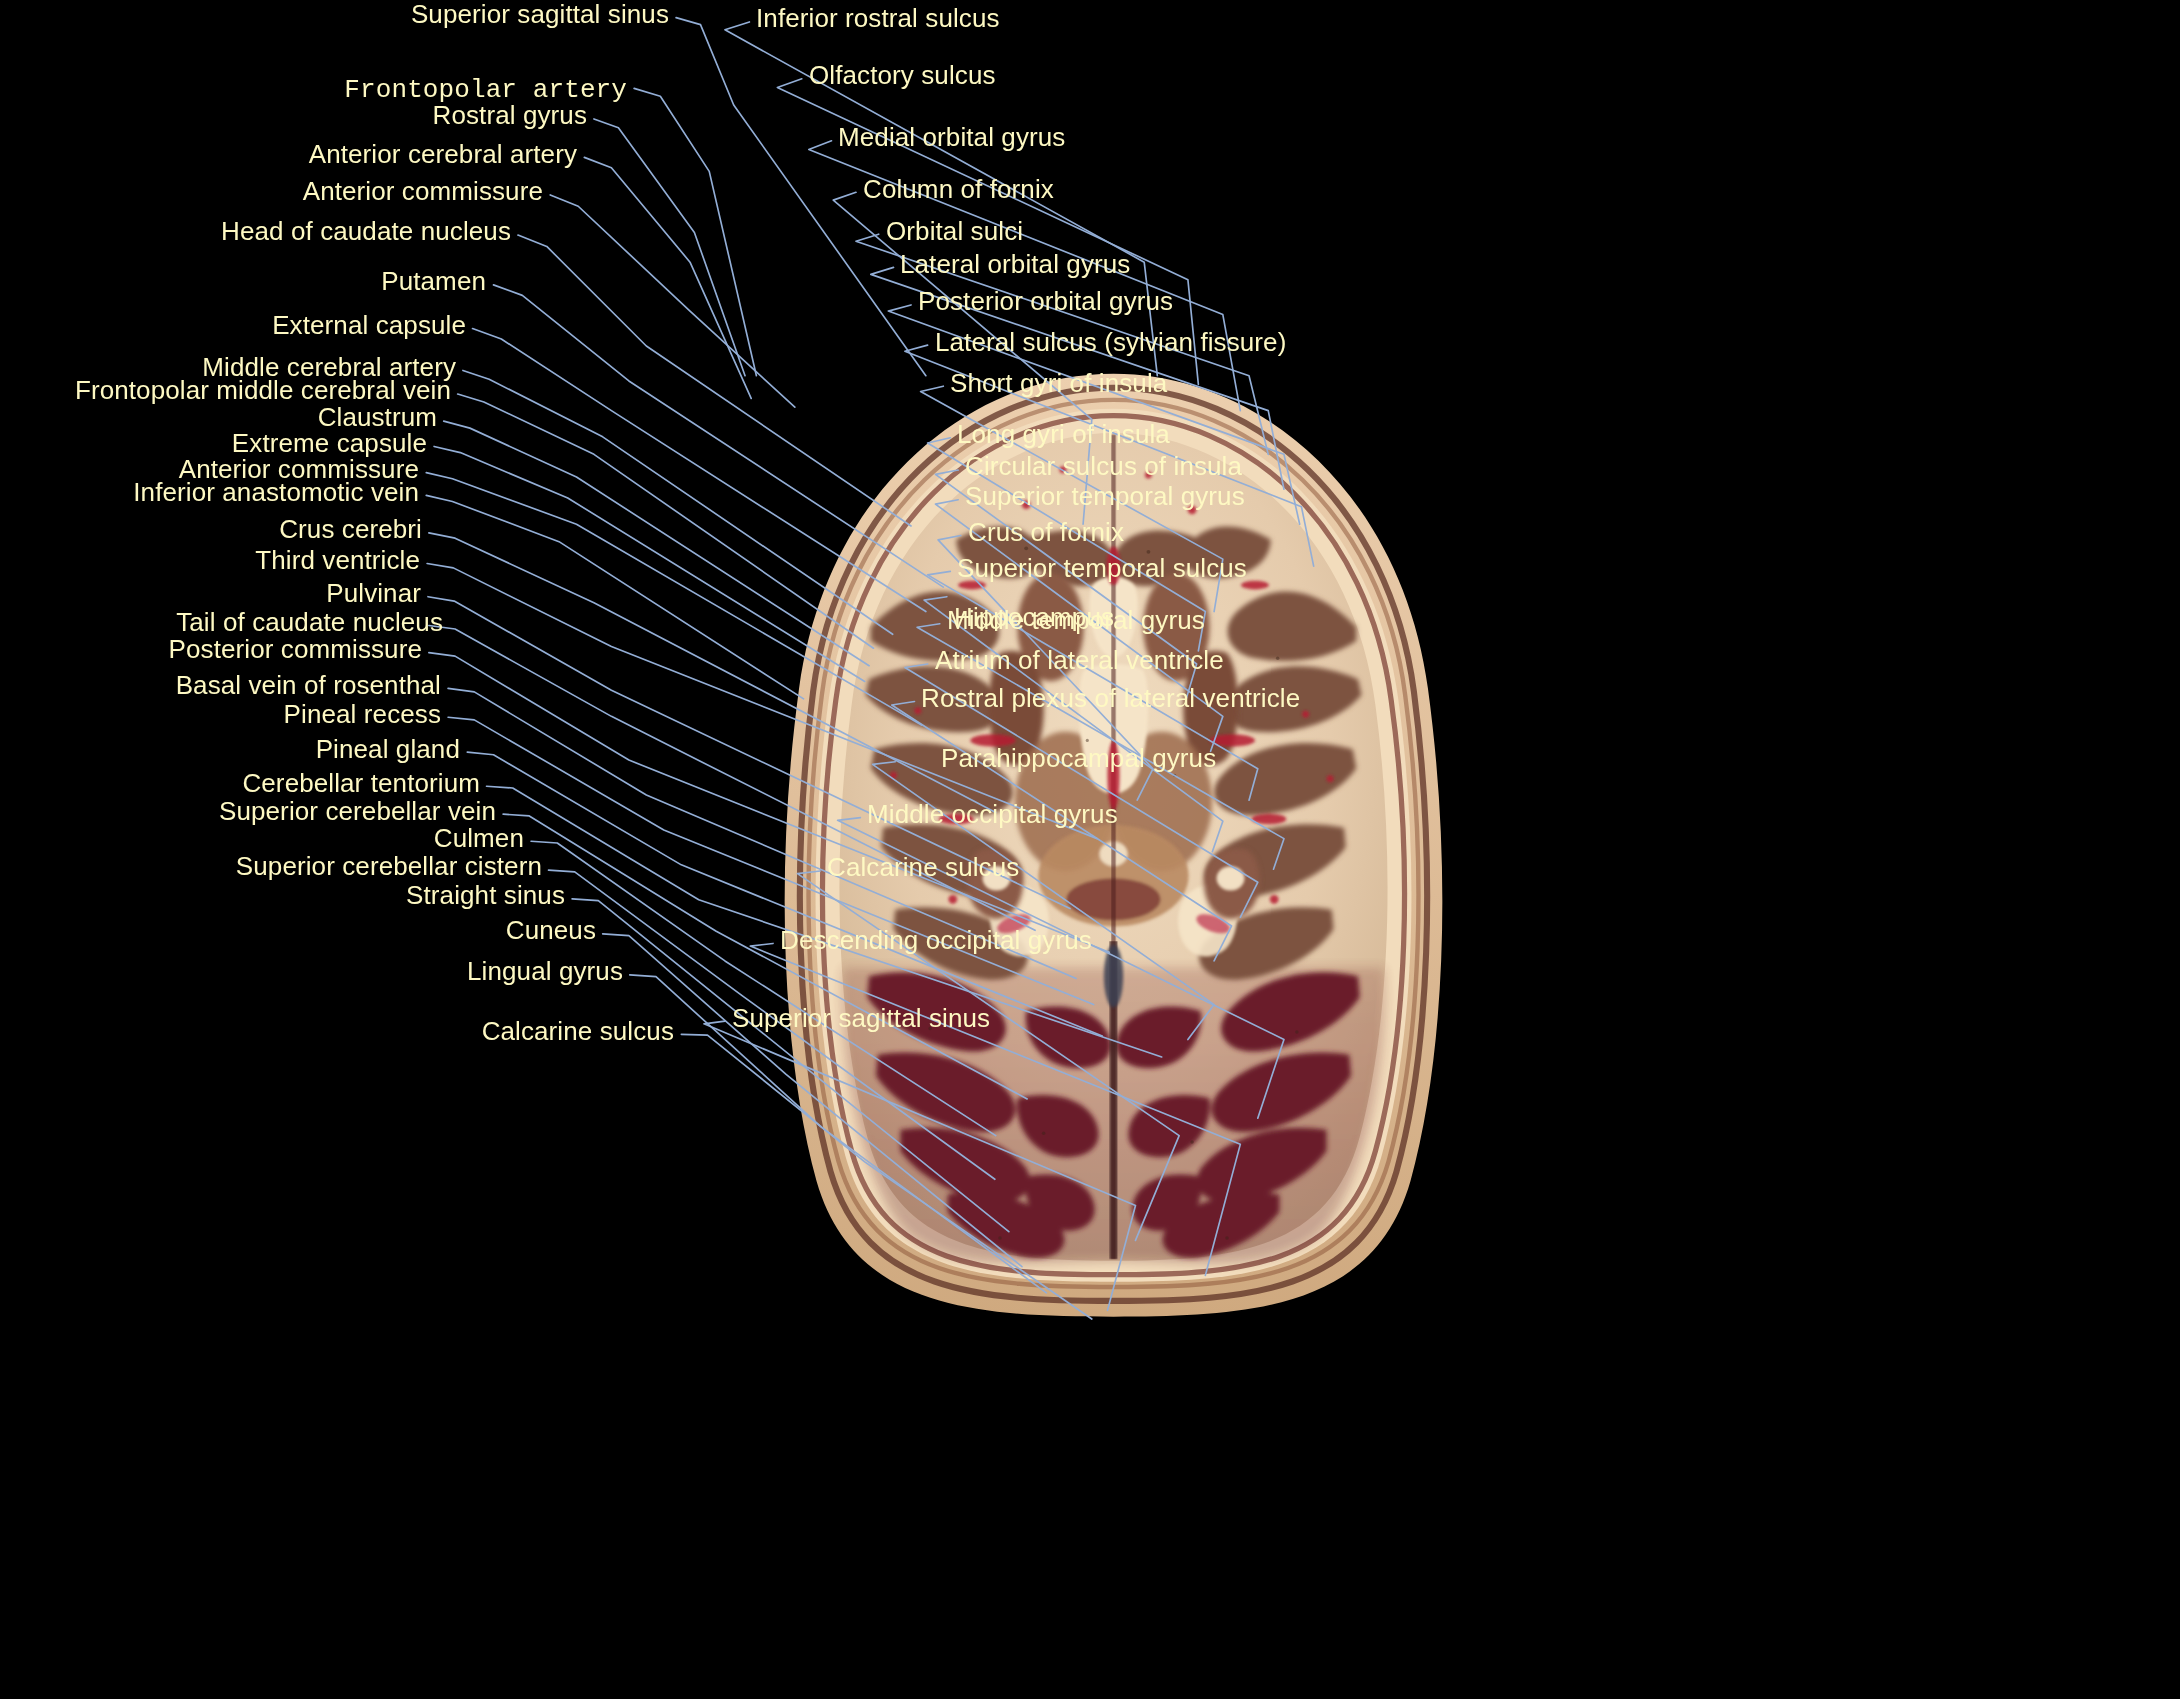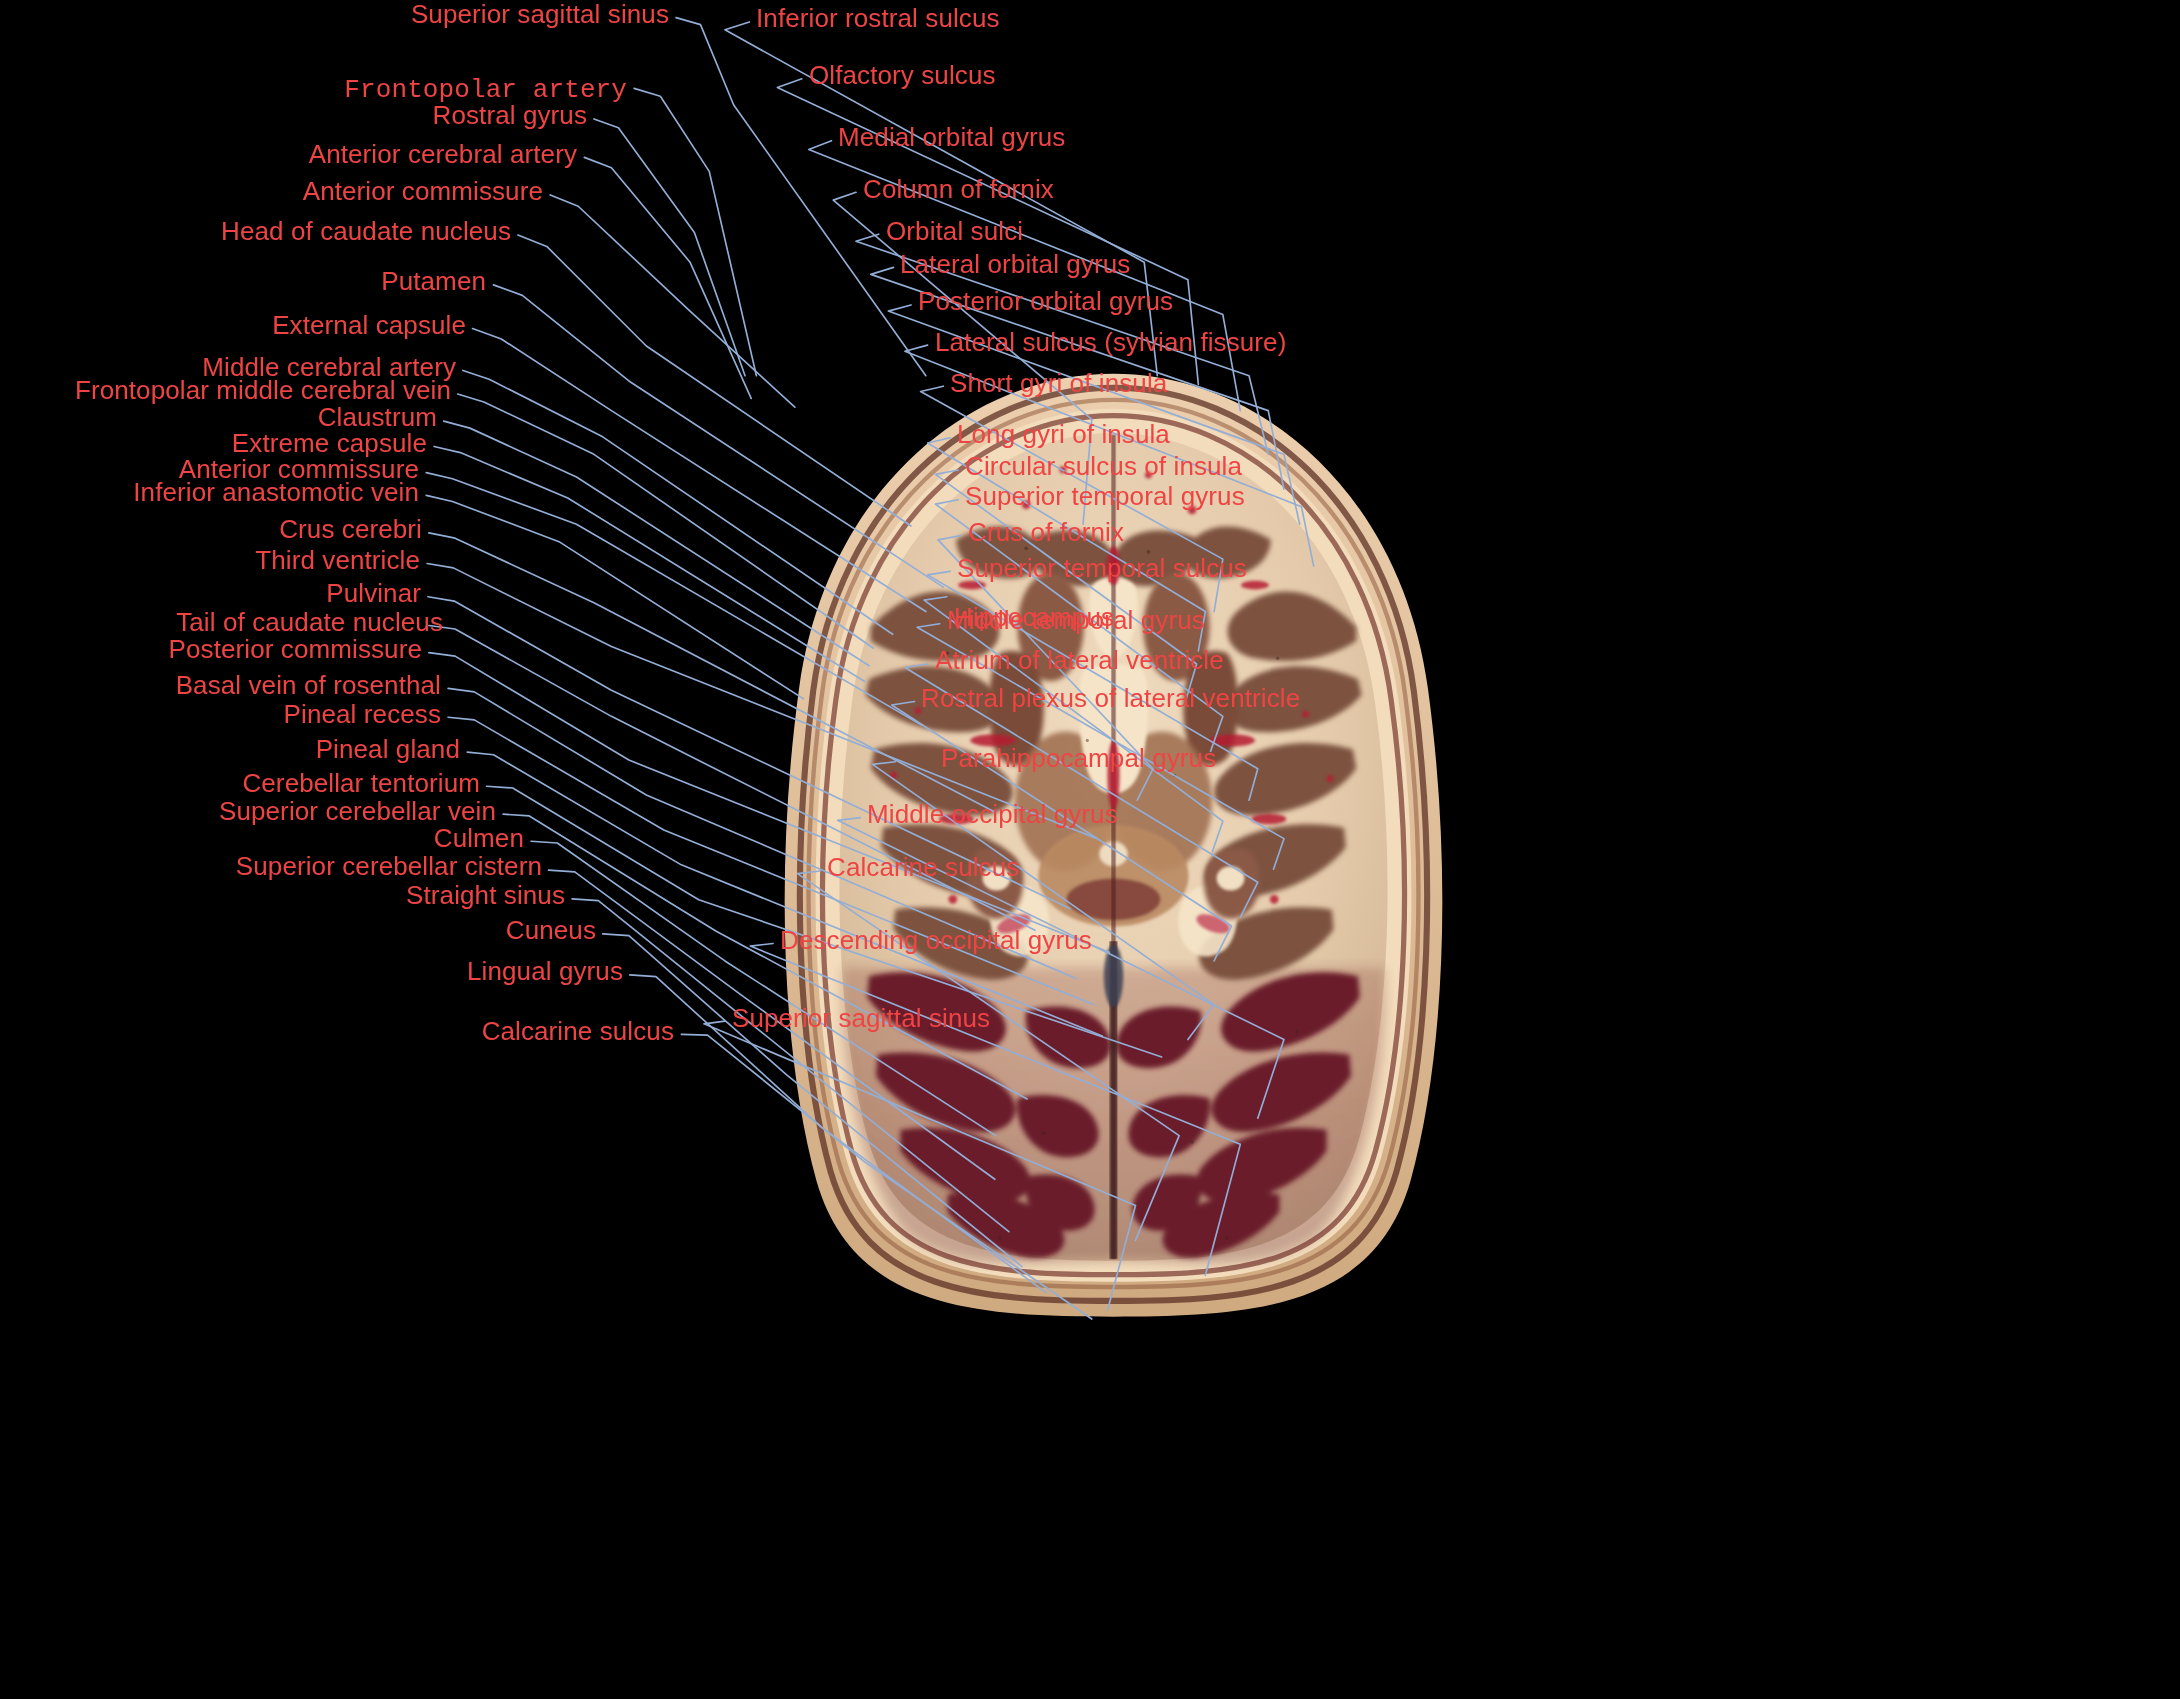--- a/index.html
+++ b/index.html
@@ -26,21 +26,21 @@
   
   #leaders{
     position:absolute; left:0; top:0;
     width:2181px; height:1700px;
     pointer-events:none;
   }
 
   
   .lbl{
     position:absolute;
-    color:#ef4444;
+    color:#fef9c3;
     font-size:26px;
     line-height:1;
     white-space:nowrap;
     letter-spacing:0.1px;
   }
   .lbl.r{ transform:translate(-100%,-50%); }  
   .lbl.l{ transform:translate(0,-50%); }      
 </style>
 </head>
 <body>

